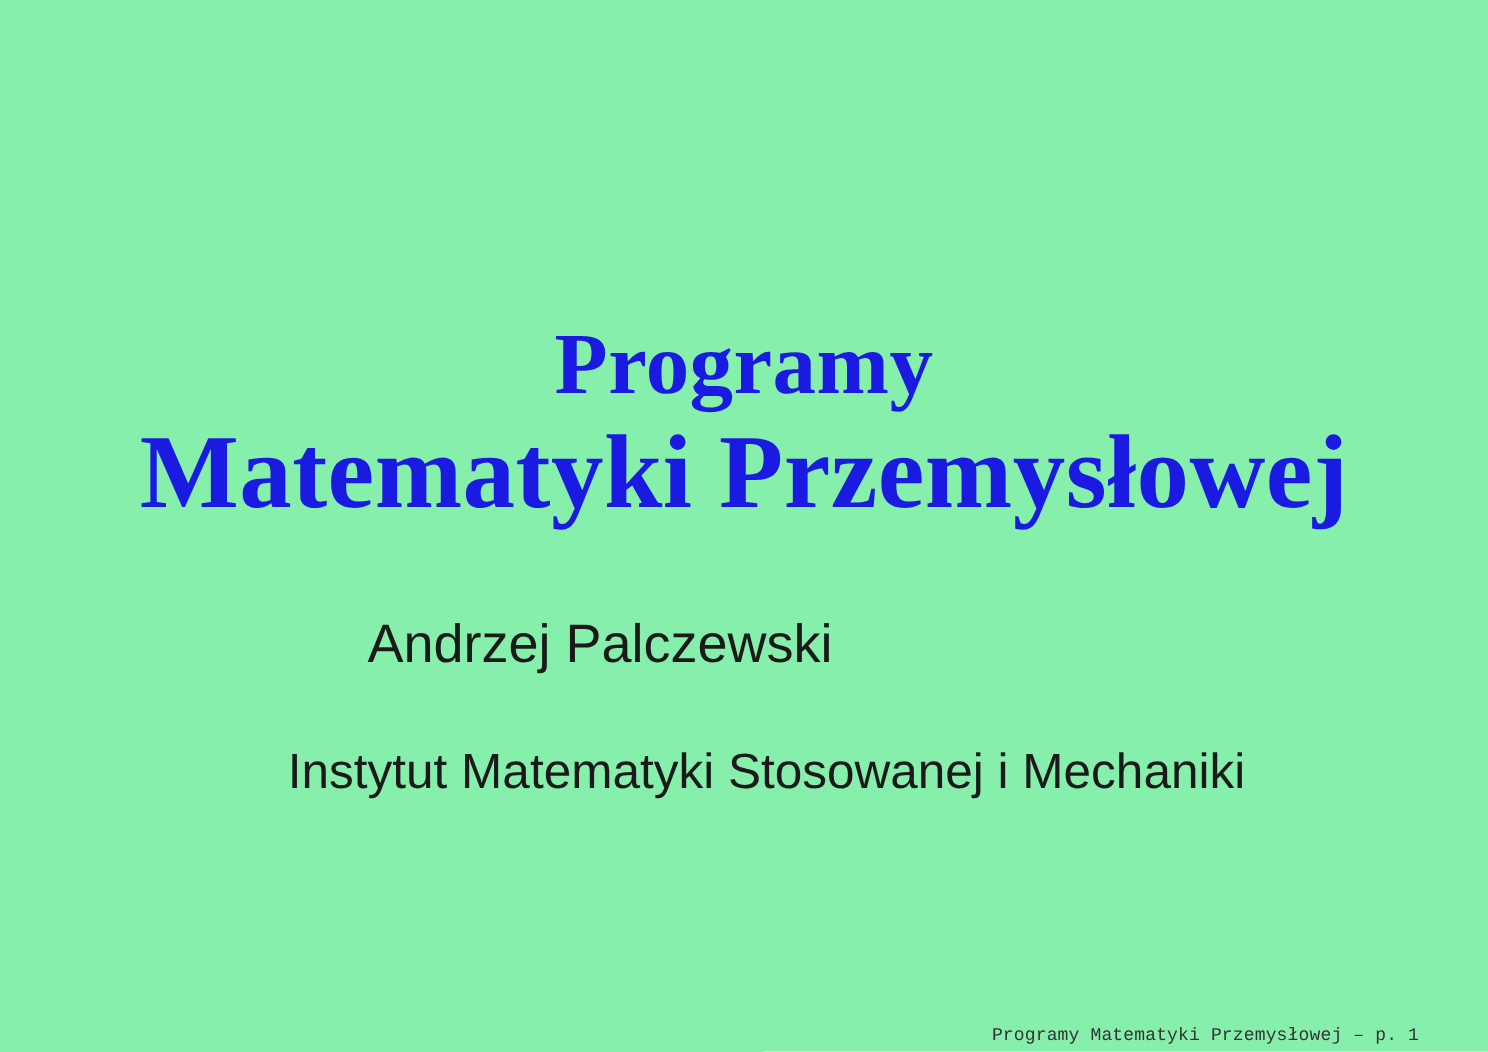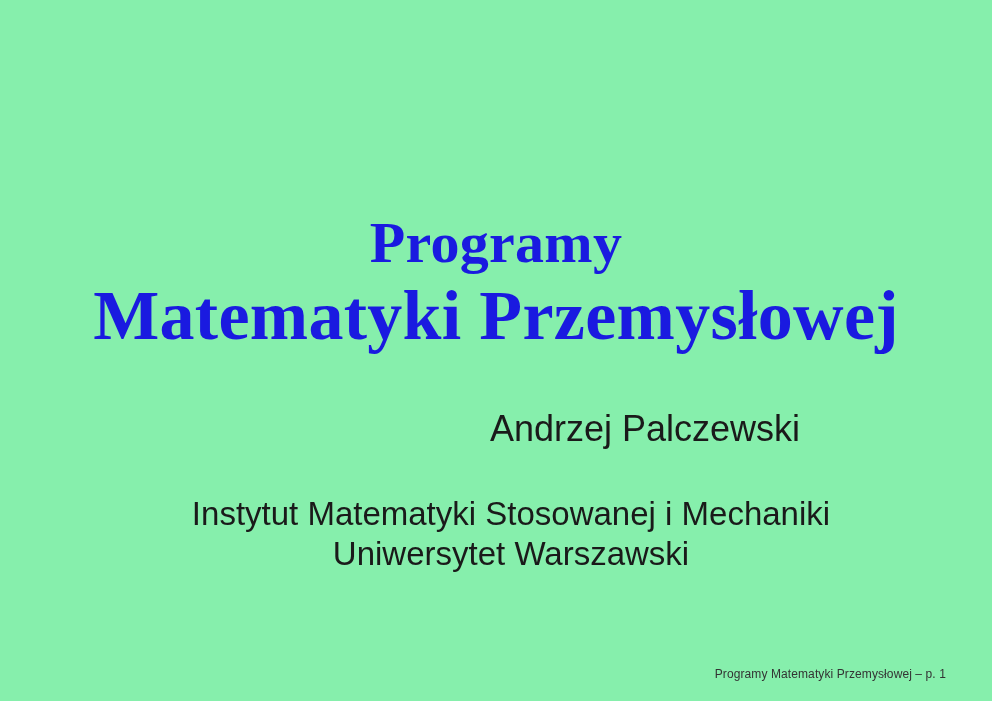--- a/index.html
+++ b/index.html
@@ -49,21 +49,21 @@
     font-size: 70px;
     line-height: 74px;
   }
 
   
   .author {
     position: absolute;
     left: 0;
     top: 407px;
     width: 800px;
-    text-align: right;
+    text-align: center;
     font-family: "Liberation Sans", sans-serif;
     font-size: 36px;
     line-height: 44px;
     color: #1a1a1a;
     font-weight: normal;
   }
 
   
   .affiliation {
     position: absolute;
@@ -81,22 +81,22 @@
   .affiliation-line {
     display: block;
     white-space: nowrap;
     margin-left: 30px;
   }
 
   
   .footer {
     position: absolute;
     right: 46px;
-    bottom: 20px;
-    font-family: Liberation Sans, sans-serif;
+    bottom: 4px;
+    font-family: Liberation Mono, monospace;
     font-size: 12px;
     line-height: 14px;
     color: #333333;
     white-space: nowrap;
     letter-spacing: 0.1px;
   }
 </style>
 </head>
 <body>
 
@@ -104,18 +104,17 @@
 
   <div class="title-block">
     <div class="title-line title-line-1">Programy</div>
     <div class="title-line title-line-2">Matematyki Przemysłowej</div>
   </div>
 
   <div class="author">Andrzej Palczewski</div>
 
   <div class="affiliation">
     <span class="affiliation-line">Instytut Matematyki Stosowanej i Mechaniki</span>
-    <span class="affiliation-line">Uniwersytet Warszawski</span>
   </div>
 
   <div class="footer">Programy Matematyki Przemysłowej – p. 1</div>
 
 </div>
 
 </body></html>

